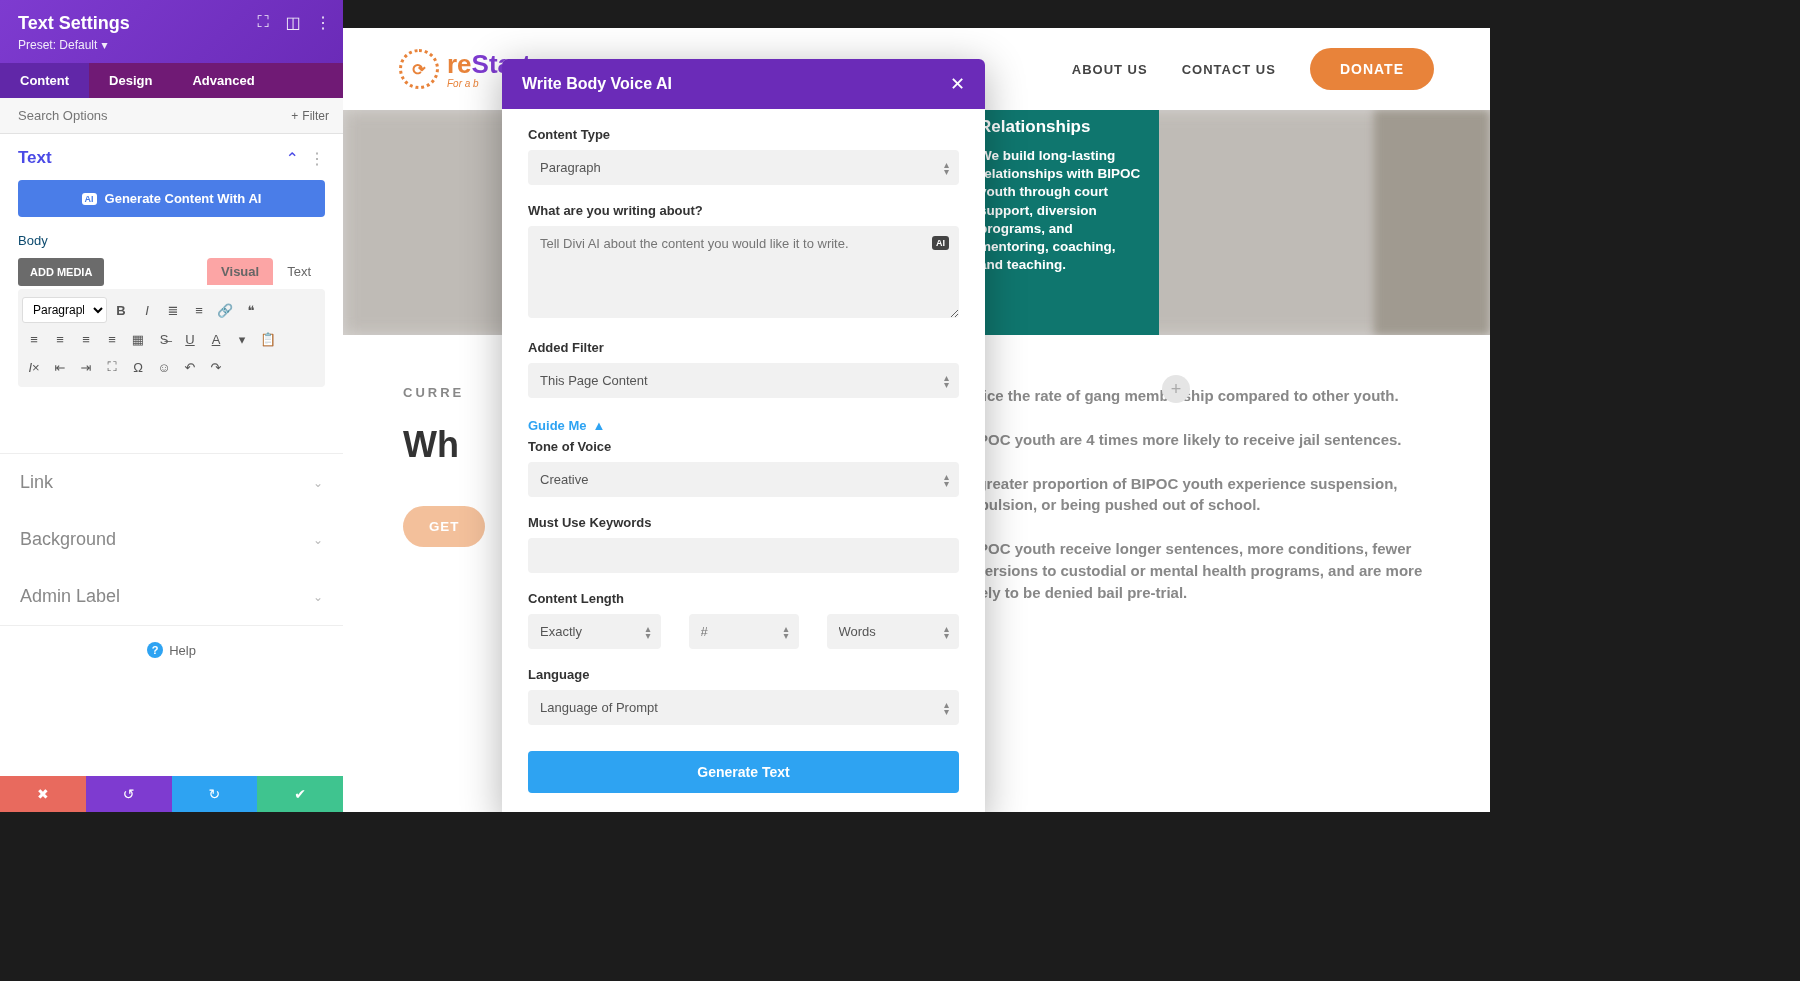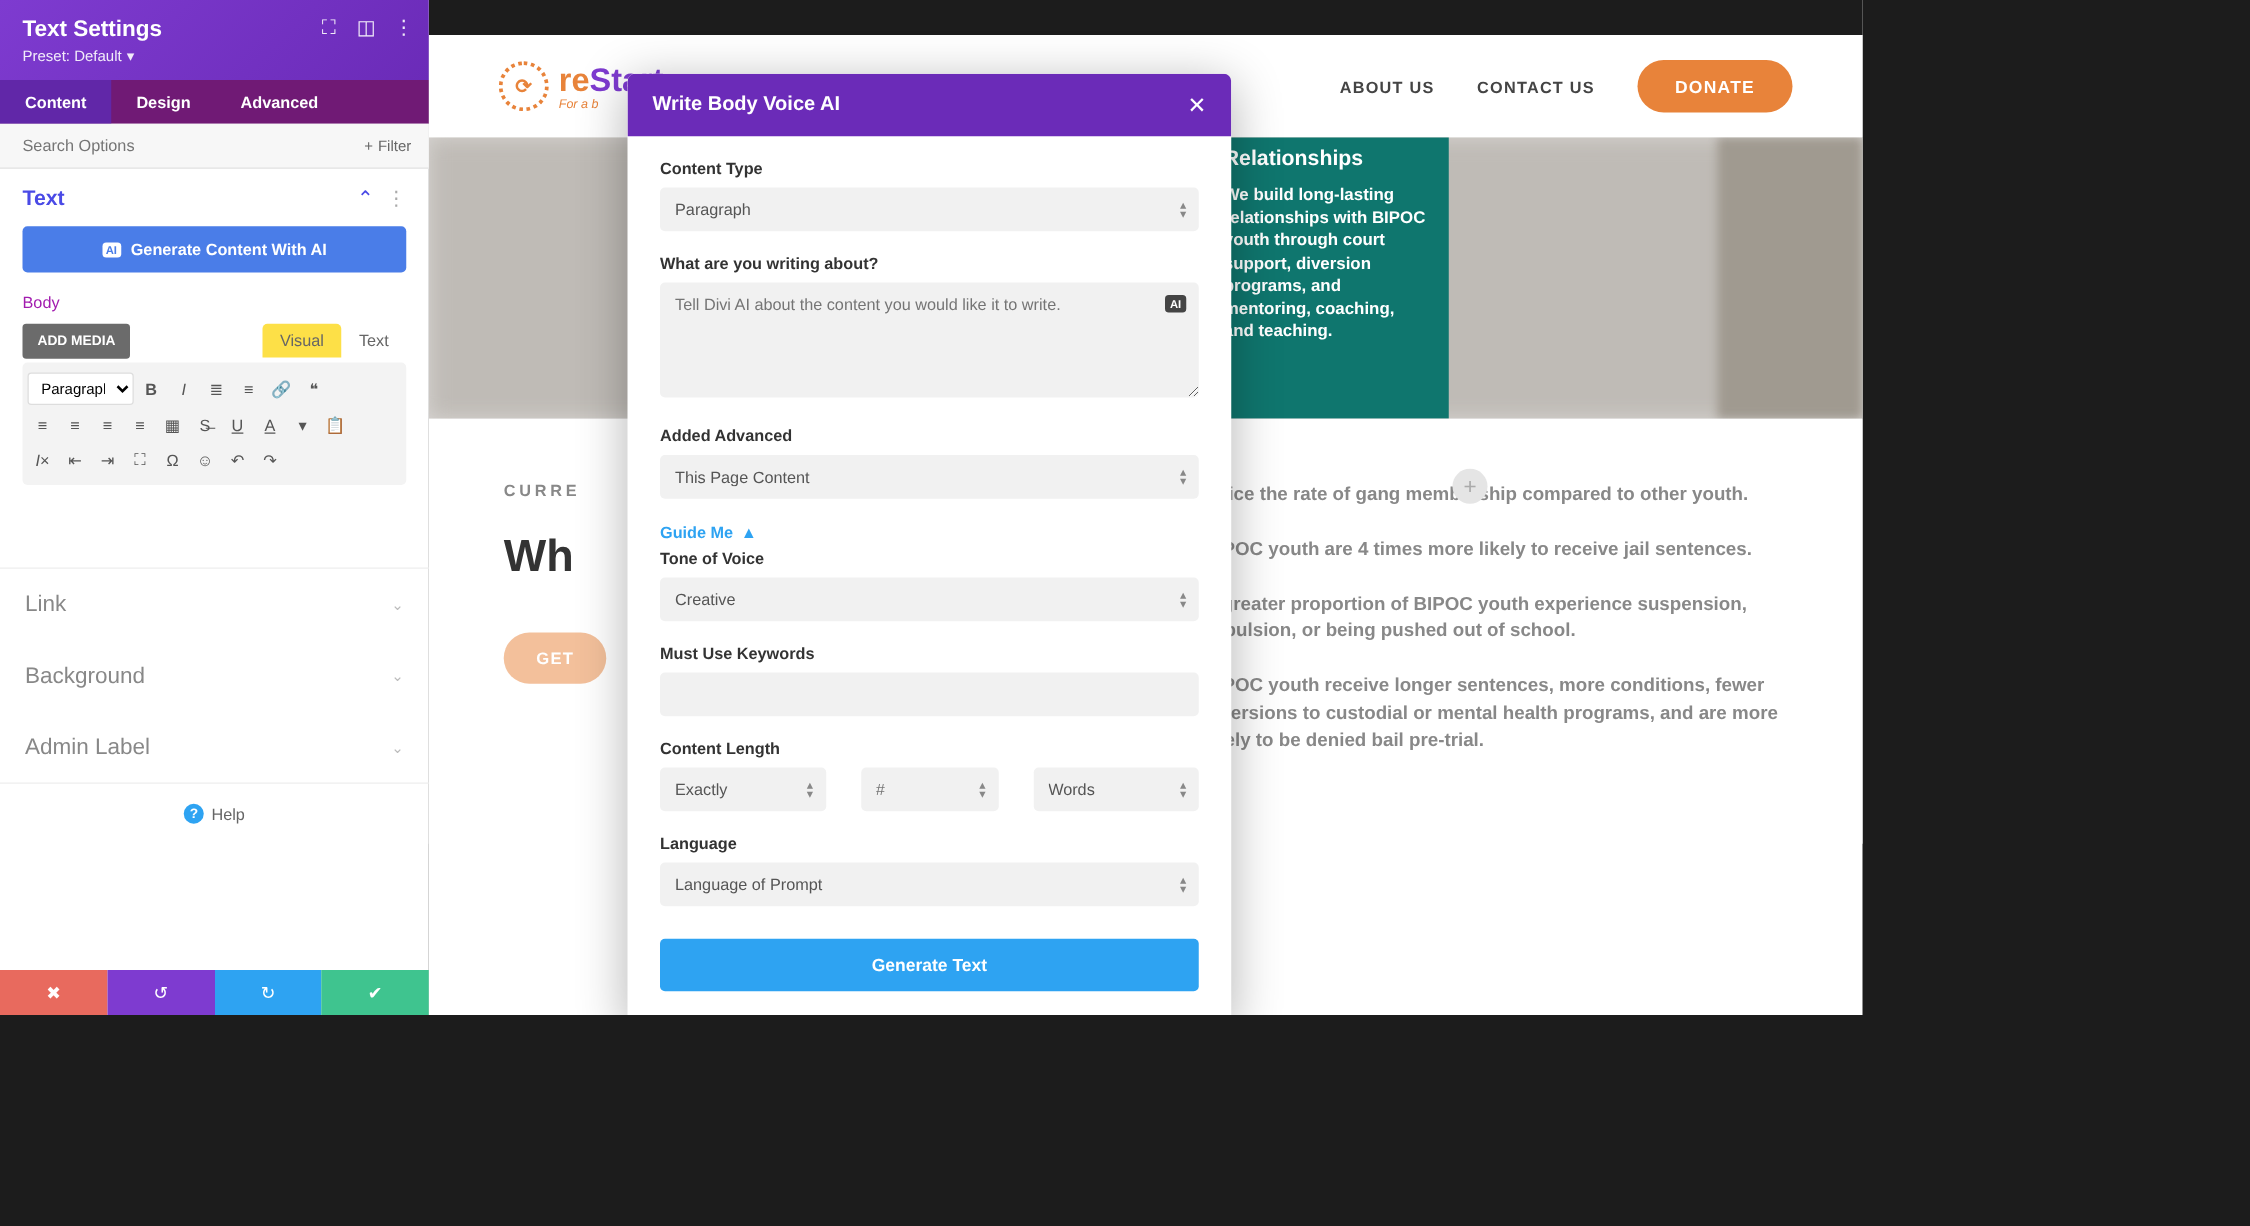--- a/index.html
+++ b/index.html
@@ -25,26 +25,26 @@
 
 .sb-section { padding: 14px 18px 6px; border-bottom: 1px solid #eee; }
 .sec-head { display: flex; align-items: center; justify-content: space-between; margin-bottom: 12px; }
 .sec-title { color: #4a4ae6; font-size: 17px; font-weight: 600; }
 .sec-icons { display: flex; gap: 10px; align-items: center; }
 .sec-icons span { color: #aaa; cursor: pointer; }
 
 .gen-btn { background: #4a7de8; color: #fff; border: none; width: 100%; padding: 11px; border-radius: 4px; font-size: 13px; font-weight: 600; cursor: pointer; display: flex; align-items: center; justify-content: center; gap: 8px; }
 .ai-badge { background: #fff; color: #4a7de8; border-radius: 3px; font-size: 9px; font-weight: 700; padding: 1px 3px; }
 
-.body-label { font-size: 13px; color: #a21caf; margin: 16px 0 10px; }
+.body-label { font-size: 13px; color: #0c4a6e; margin: 16px 0 10px; }
 .add-media { background: #6b6b6b; color: #fff; border: none; padding: 8px 12px; font-size: 11px; font-weight: 600; border-radius: 3px; cursor: pointer; }
 
 .ed-tabs { display: flex; justify-content: flex-end; margin-top: -28px; }
 .ed-tab { padding: 6px 14px; font-size: 13px; color: #666; cursor: pointer; }
-.ed-tab.active { background: #fde047; border-radius: 4px 4px 0 0; }
+.ed-tab.active { background: #fca5a5; border-radius: 4px 4px 0 0; font-weight: bold; }
 
 .toolbar { background: #f3f3f3; border-radius: 4px; padding: 6px 4px; margin-top: 4px; }
 .tb-row { display: flex; gap: 2px; flex-wrap: wrap; align-items: center; padding: 2px 0; }
 .tb-select { border: 1px solid #ddd; background: #fff; font-size: 12px; padding: 4px 6px; border-radius: 3px; width: 85px; }
 .tb-btn { width: 24px; height: 24px; display: inline-flex; align-items: center; justify-content: center; cursor: pointer; color: #555; font-size: 13px; border-radius: 3px; }
 
 .editor-area { min-height: 60px; }
 
 .sb-accordion { border-bottom: 1px solid #eee; }
 .acc-item { padding: 18px 20px; display: flex; justify-content: space-between; align-items: center; cursor: pointer; color: #888; font-size: 18px; }
@@ -296,21 +296,21 @@
         </div>
       </div>
       <div class="field">
         <label class="field-label">What are you writing about?</label>
         <div class="textarea-wrap">
           <textarea class="textarea" placeholder="Tell Divi AI about the content you would like it to write." style=""></textarea>
           <span class="ai-tag">AI</span>
         </div>
       </div>
       <div class="field">
-        <label class="field-label">Added Advanced</label>
+        <label class="field-label">Added Filter</label>
         <div class="select-wrap">
           <select class="select"><option>This Page Content</option></select>
           <div class="select-caret">▴<br>▾</div>
         </div>
       </div>
       <div class="guide">
         <span>Guide Me</span>
         <span>▲</span>
       </div>
       <div class="field" style="margin-top:2px">

